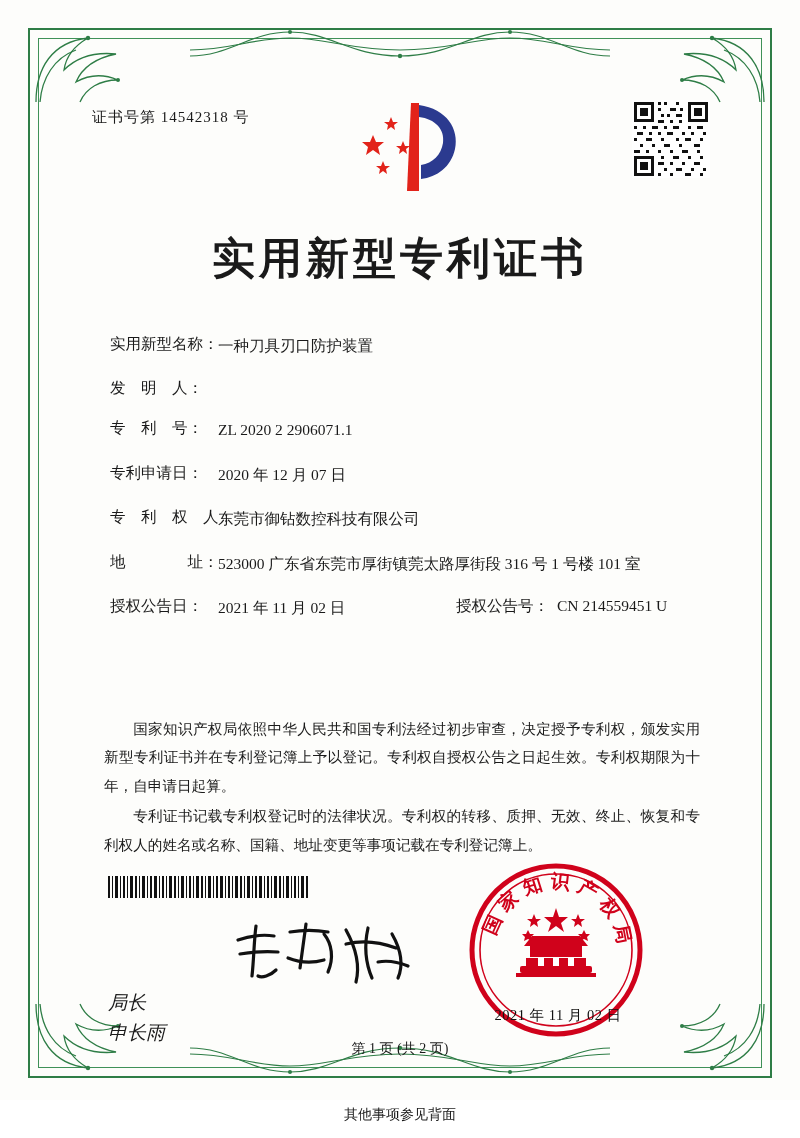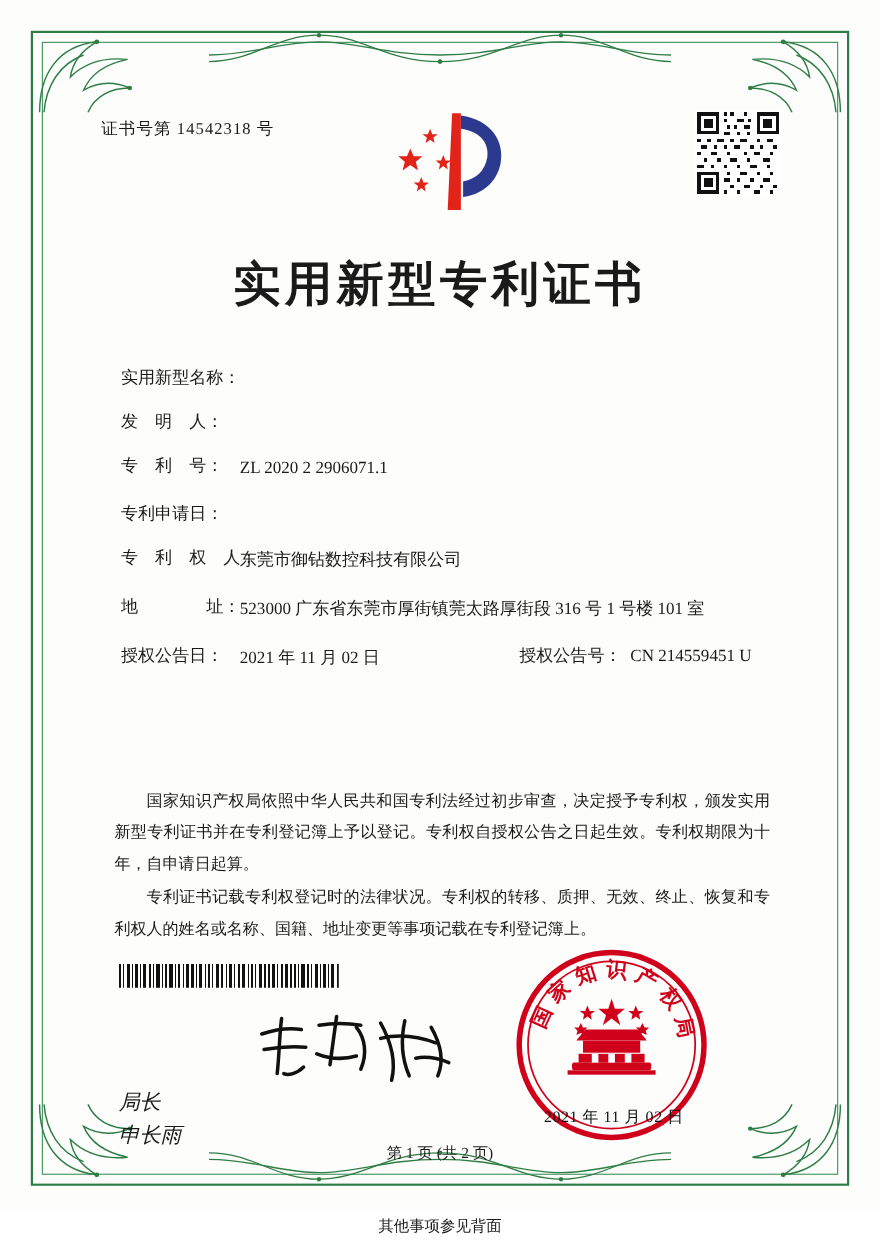--- a/index.html
+++ b/index.html
@@ -118,21 +118,21 @@
     white-space: pre;
     letter-spacing: 0px;
   }
   .field-value {
     flex: 1 1 auto;
     word-break: break-all;
     line-height: 1.45;
   }
   .field-row.two-col .field-value { flex: 0 0 200px; }
   .inline-label {
-    margin-left: 54px;
+    margin-left: 38px;
     margin-right: 8px;
   }
   .inline-value { }
 
   
   .paragraphs {
     position: absolute;
     left: 104px;
     top: 672px;
     width: 596px;
@@ -374,33 +374,35 @@
       </g>
     </svg>
   </div>
 
   <div class="title">实用新型专利证书</div>
 
   <div class="fields">
 
     <div class="field-row">
       <div class="field-label">实用新型名称：</div>
+      <div class="field-value">一种刀具刃口防护装置</div>
     </div>
 
     <div class="field-row">
       <div class="field-label">发　明　人：</div>
     </div>
 
     <div class="field-row">
       <div class="field-label">专　利　号：</div>
       <div class="field-value">ZL 2020 2 2906071.1</div>
     </div>
 
     <div class="field-row">
       <div class="field-label">专利申请日：</div>
+      <div class="field-value">2020 年 12 月 07 日</div>
     </div>
 
     <div class="field-row">
       <div class="field-label">专　利　权　人：</div>
       <div class="field-value">东莞市御钻数控科技有限公司</div>
     </div>
 
     <div class="field-row">
       <div class="field-label">地　　　　址：</div>
       <div class="field-value">523000 广东省东莞市厚街镇莞太路厚街段 316 号 1 号楼 101 室</div>

